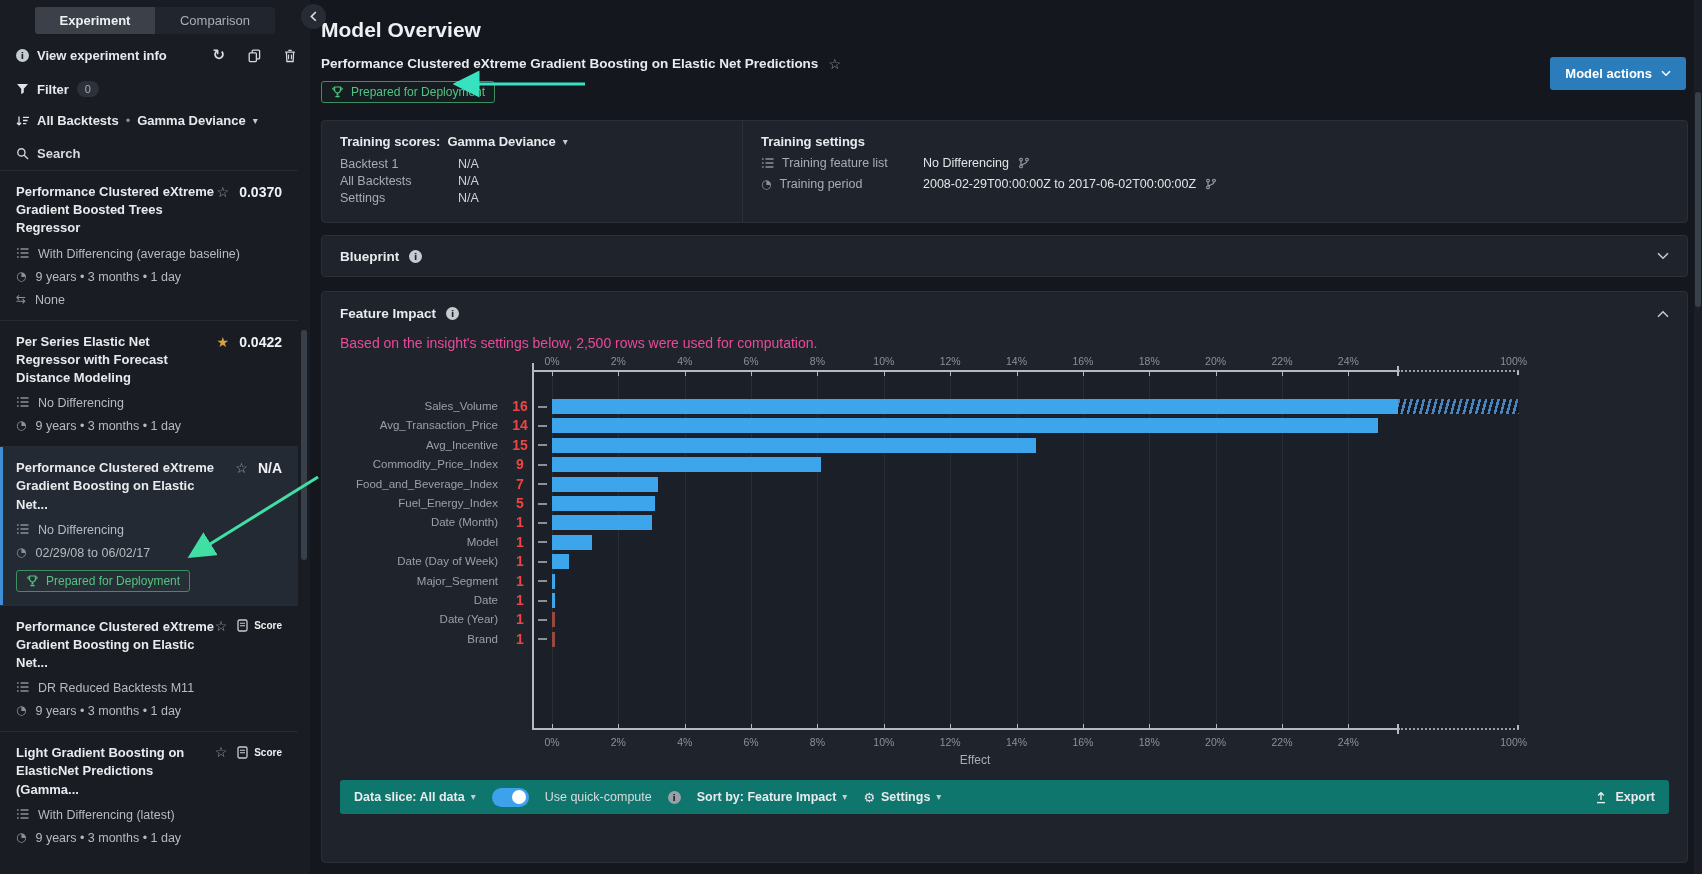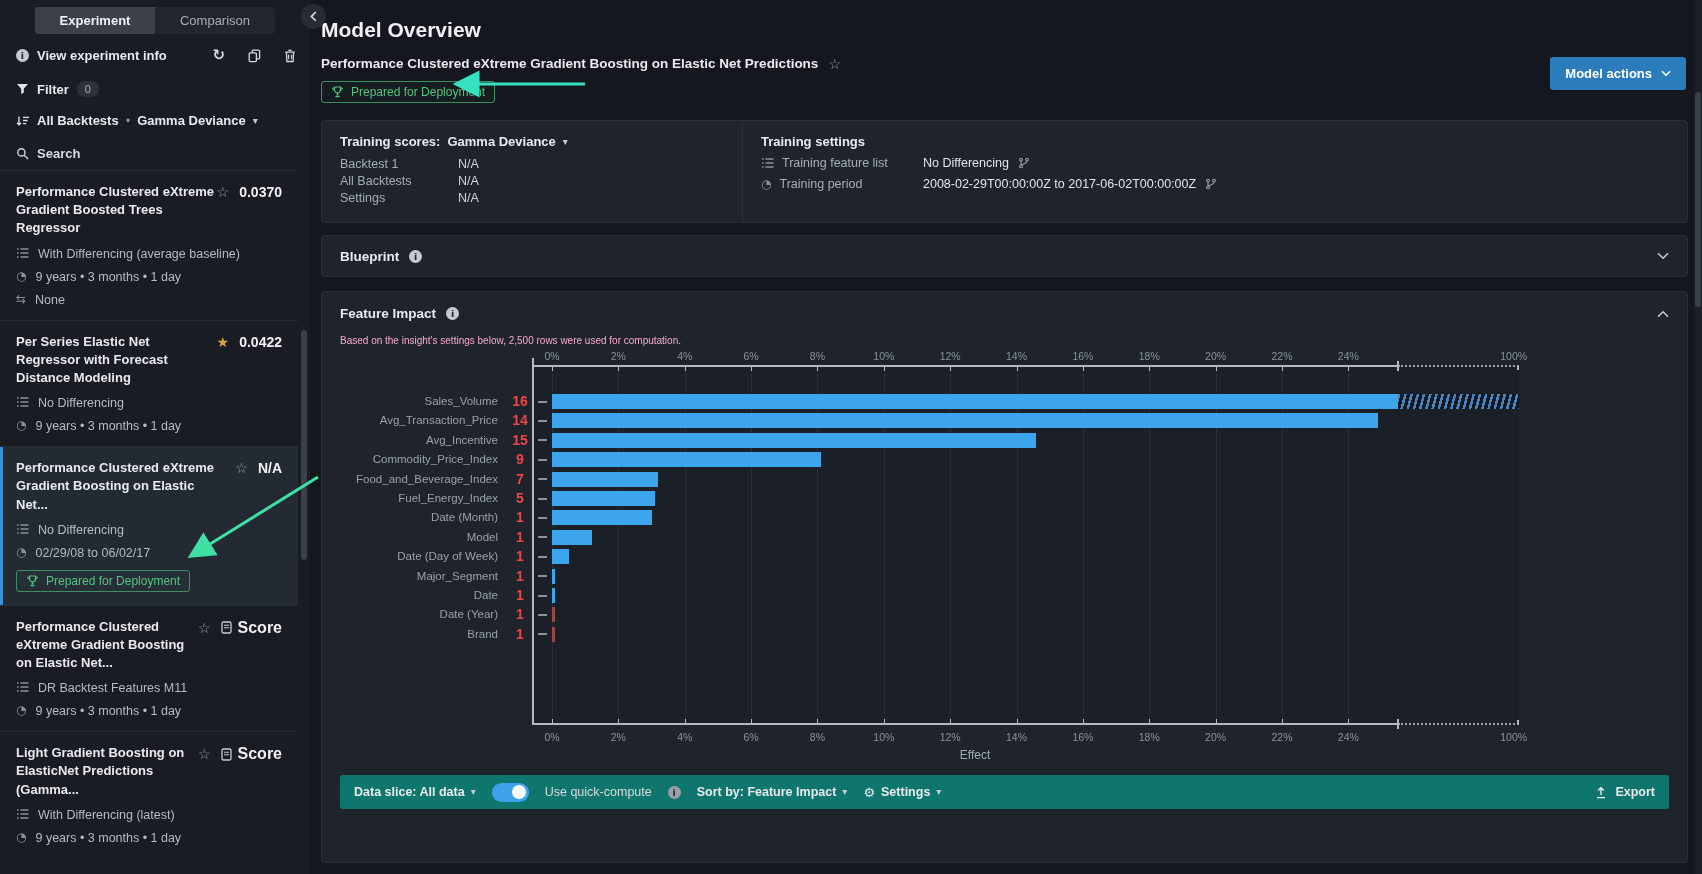--- a/index.html
+++ b/index.html
@@ -23,21 +23,21 @@
   .search-row{top:146px;font-size:13px;font-weight:bold;color:#d7dade}
   .model-list{position:absolute;left:0;right:12px;top:170px;bottom:0;overflow:hidden}
   .model-card{padding:12px 16px 13px;border-top:1px solid #262b33;cursor:pointer;position:relative}
   .model-card.selected{background:#242a33;box-shadow:inset 3px 0 0 #3f8fd6}
   .card-top{display:flex;align-items:flex-start}
   .card-title{width:198px;font-size:13px;font-weight:bold;color:#e8eaed;line-height:1.4}
   .card-right{margin-left:auto;display:flex;align-items:center;gap:10px;padding-top:1px}
   .star{font-family:"DejaVu Sans",sans-serif;color:#9aa0a8;font-size:14px;cursor:pointer;line-height:1}
   .star.filled{color:#d9a33c}
   .score{font-size:14px;font-weight:bold;color:#f0f2f4}
-  .score-btn{display:flex;gap:6px;align-items:center;font-size:16px;font-weight:bold;color:#eef0f2;background:none;border:none;cursor:pointer}
+  .score-btn{display:flex;gap:6px;align-items:center;font-size:10px;font-weight:bold;color:#eef0f2;background:none;border:none;cursor:pointer}
   .meta{display:flex;gap:9px;align-items:flex-start;margin-top:9px;font-size:12.5px;color:#b6bbc1}
   .badge{display:inline-flex;gap:7px;align-items:center;padding:3px 9px;border:1px solid #3e8f5f;border-radius:3px;color:#55c282;font-size:12px;background:rgba(60,160,100,.05)}
   .card-badge{margin-top:10px}
   .sb-scroll{position:absolute;left:301px;top:330px;width:6px;height:230px;background:#3a4049;border-radius:3px}
 
   
   .collapse{position:absolute;left:301px;top:4px;width:25px;height:25px;border-radius:50%;background:#272c34;display:flex;align-items:center;justify-content:center;z-index:40;cursor:pointer}
 
   
   .main{position:absolute;left:310px;top:0;right:0;bottom:0;padding:10px 14px 0 11px}
@@ -54,21 +54,21 @@
   .kv{display:grid;grid-template-columns:118px auto;row-gap:3px;margin-top:8px;font-size:12.5px}
   .kv .k{color:#a7adb4}.kv .v{color:#ced2d6}
   .set-row{display:flex;gap:10px;align-items:center;margin-top:7px;font-size:12.5px}
   .set-label{color:#a7adb4;width:152px;display:flex;gap:8px;align-items:center}
   .set-val{color:#e2e5e8;display:flex;gap:9px;align-items:center}
   .bp{margin-top:12px;height:42px;display:flex;align-items:center;padding:0 18px;gap:10px}
   .bp-title,.fi-title{font-size:13.5px;font-weight:bold;color:#e8eaed}
   .chev-r{margin-left:auto;cursor:pointer;display:flex}
   .fi{margin-top:14px;padding:14px 18px 12px;height:572px}
   .fi-head{display:flex;align-items:center;gap:10px}
-  .fi-desc{margin-top:14px;font-size:10px;color:#f9a8d4}
+  .fi-desc{margin-top:14px;font-size:14px;color:#ec4899}
   .fi-tabs{margin-top:13px;display:flex;gap:28px;font-size:13px;font-weight:bold}
   .fi-tab{color:#e4e7ea;cursor:pointer}
   .fi-tab.active{color:#3aa2f0}
 
   
   .chart{position:relative;margin-top:4px;height:416px}
   .plot{position:absolute;left:212px;right:150px;top:0;bottom:0}
   .abs{position:absolute}
   .tick-lab{position:absolute;font-size:10.5px;color:#8a9199;transform:translateX(-50%);white-space:nowrap}
   .feat-lab{position:absolute;left:0;width:158px;text-align:right;font-size:11.5px;color:#9aa0a8;white-space:nowrap;overflow:hidden}
@@ -250,21 +250,21 @@
               </button>
             </div>
           </div>
           <div class="meta">
             <span style="display: flex;">
               <svg width="13" height="12" viewBox="0 0 13 12">
                 <path d="M4.5 2h8M4.5 6h8M4.5 10h8" stroke="#8b9096" stroke-width="1.4"></path>
                 <path d="M1 2h1.6M1 6h1.6M1 10h1.6" stroke="#8b9096" stroke-width="1.4"></path>
               </svg>
             </span>
-            <span>DR Backtest Features M11</span>
+            <span>DR Reduced Backtests M11</span>
           </div>
           <div class="meta">
             <span class="u-ic" style="color: rgb(139, 144, 150); font-size: 12px;">◔</span>
             <span>9 years • 3 months • 1 day</span>
           </div>
         </div>
         <div class="model-card">
           <div class="card-top">
             <div class="card-title">Light Gradient Boosting on ElasticNet Predictions (Gamma...</div>
             <div class="card-right">

